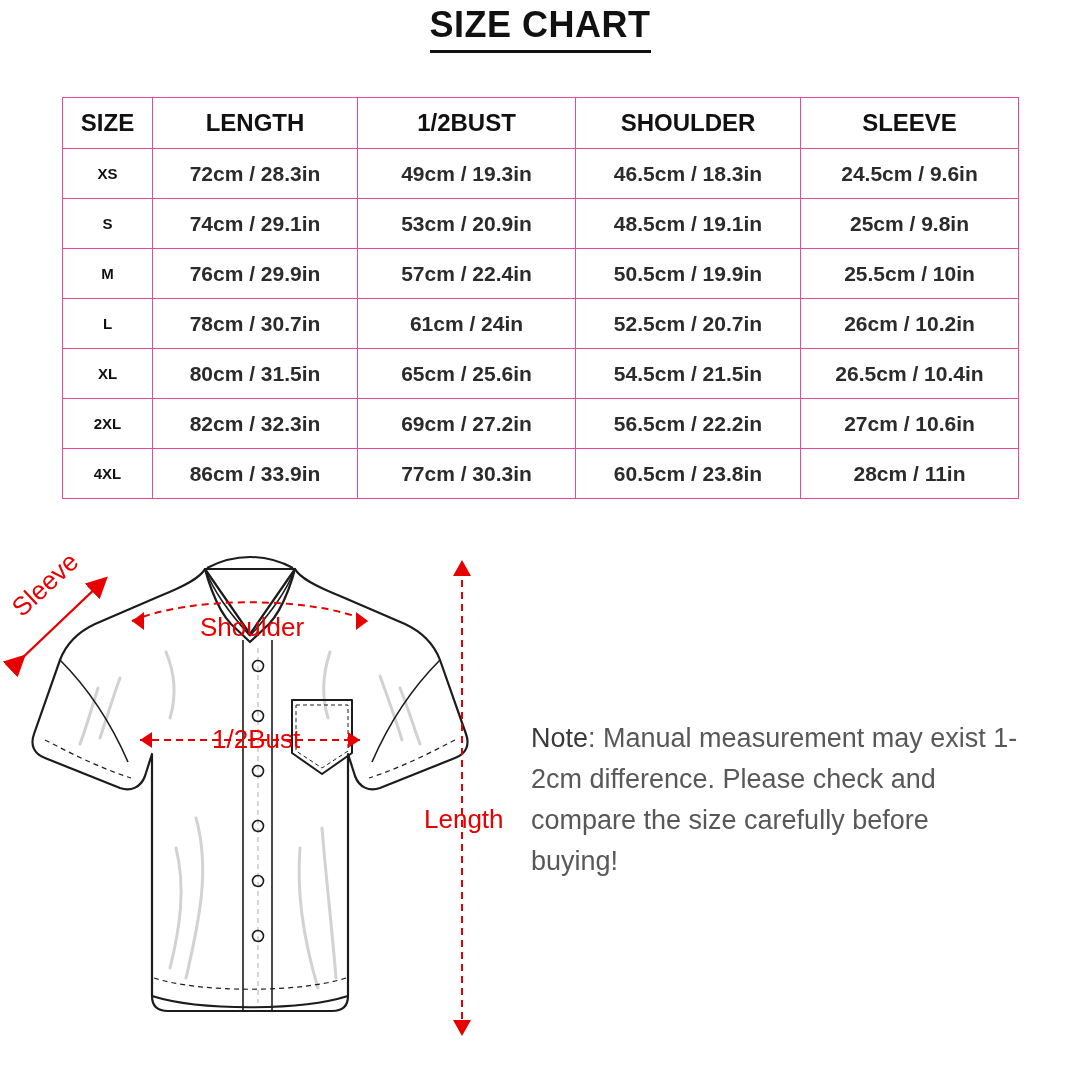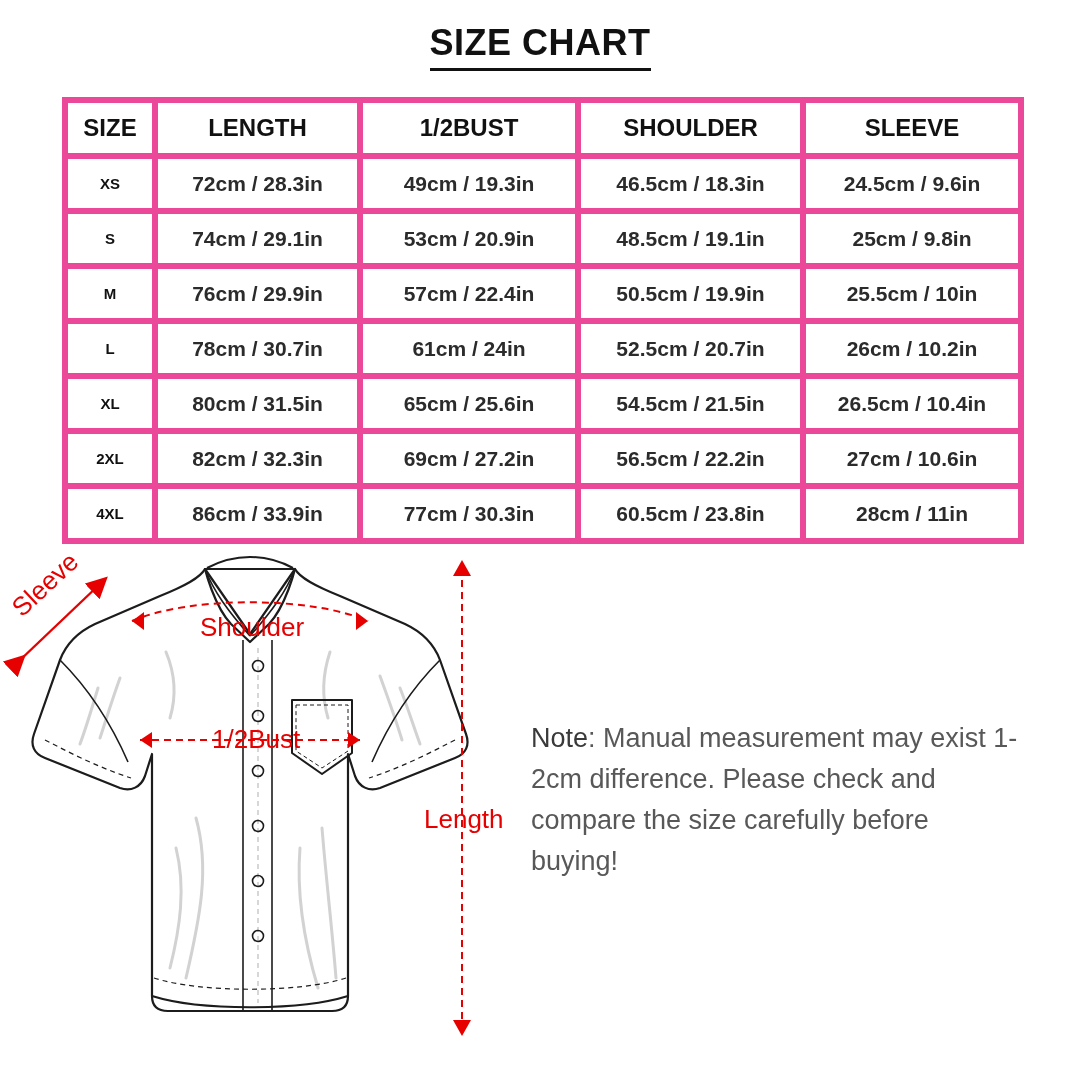--- a/index.html
+++ b/index.html
@@ -17,21 +17,21 @@
   }
   #page {
     position: relative;
     width: 1080px;
     height: 1080px;
   }
 
   
   .title {
     position: absolute;
-    top: 22px;
+    top: 4px;
     left: 0;
     width: 1080px;
     text-align: center;
     font-size: 36px;
     font-weight: bold;
     letter-spacing: 0.5px;
     color: #111111;
   }
   .title span {
     display: inline-block;
@@ -46,21 +46,21 @@
     left: 62px;
     width: 956px;
   }
   table.size-table {
     border-collapse: collapse;
     width: 956px;
     table-layout: fixed;
   }
   table.size-table th,
   table.size-table td {
-    border: 6px solid #ec4899;
+    border: 1px solid #ec4899;
     text-align: center;
     color: #2b2b2b;
   }
   table.size-table th {
     height: 48px;
     font-size: 24px;
     font-weight: bold;
     color: #111111;
   }
   table.size-table td {

